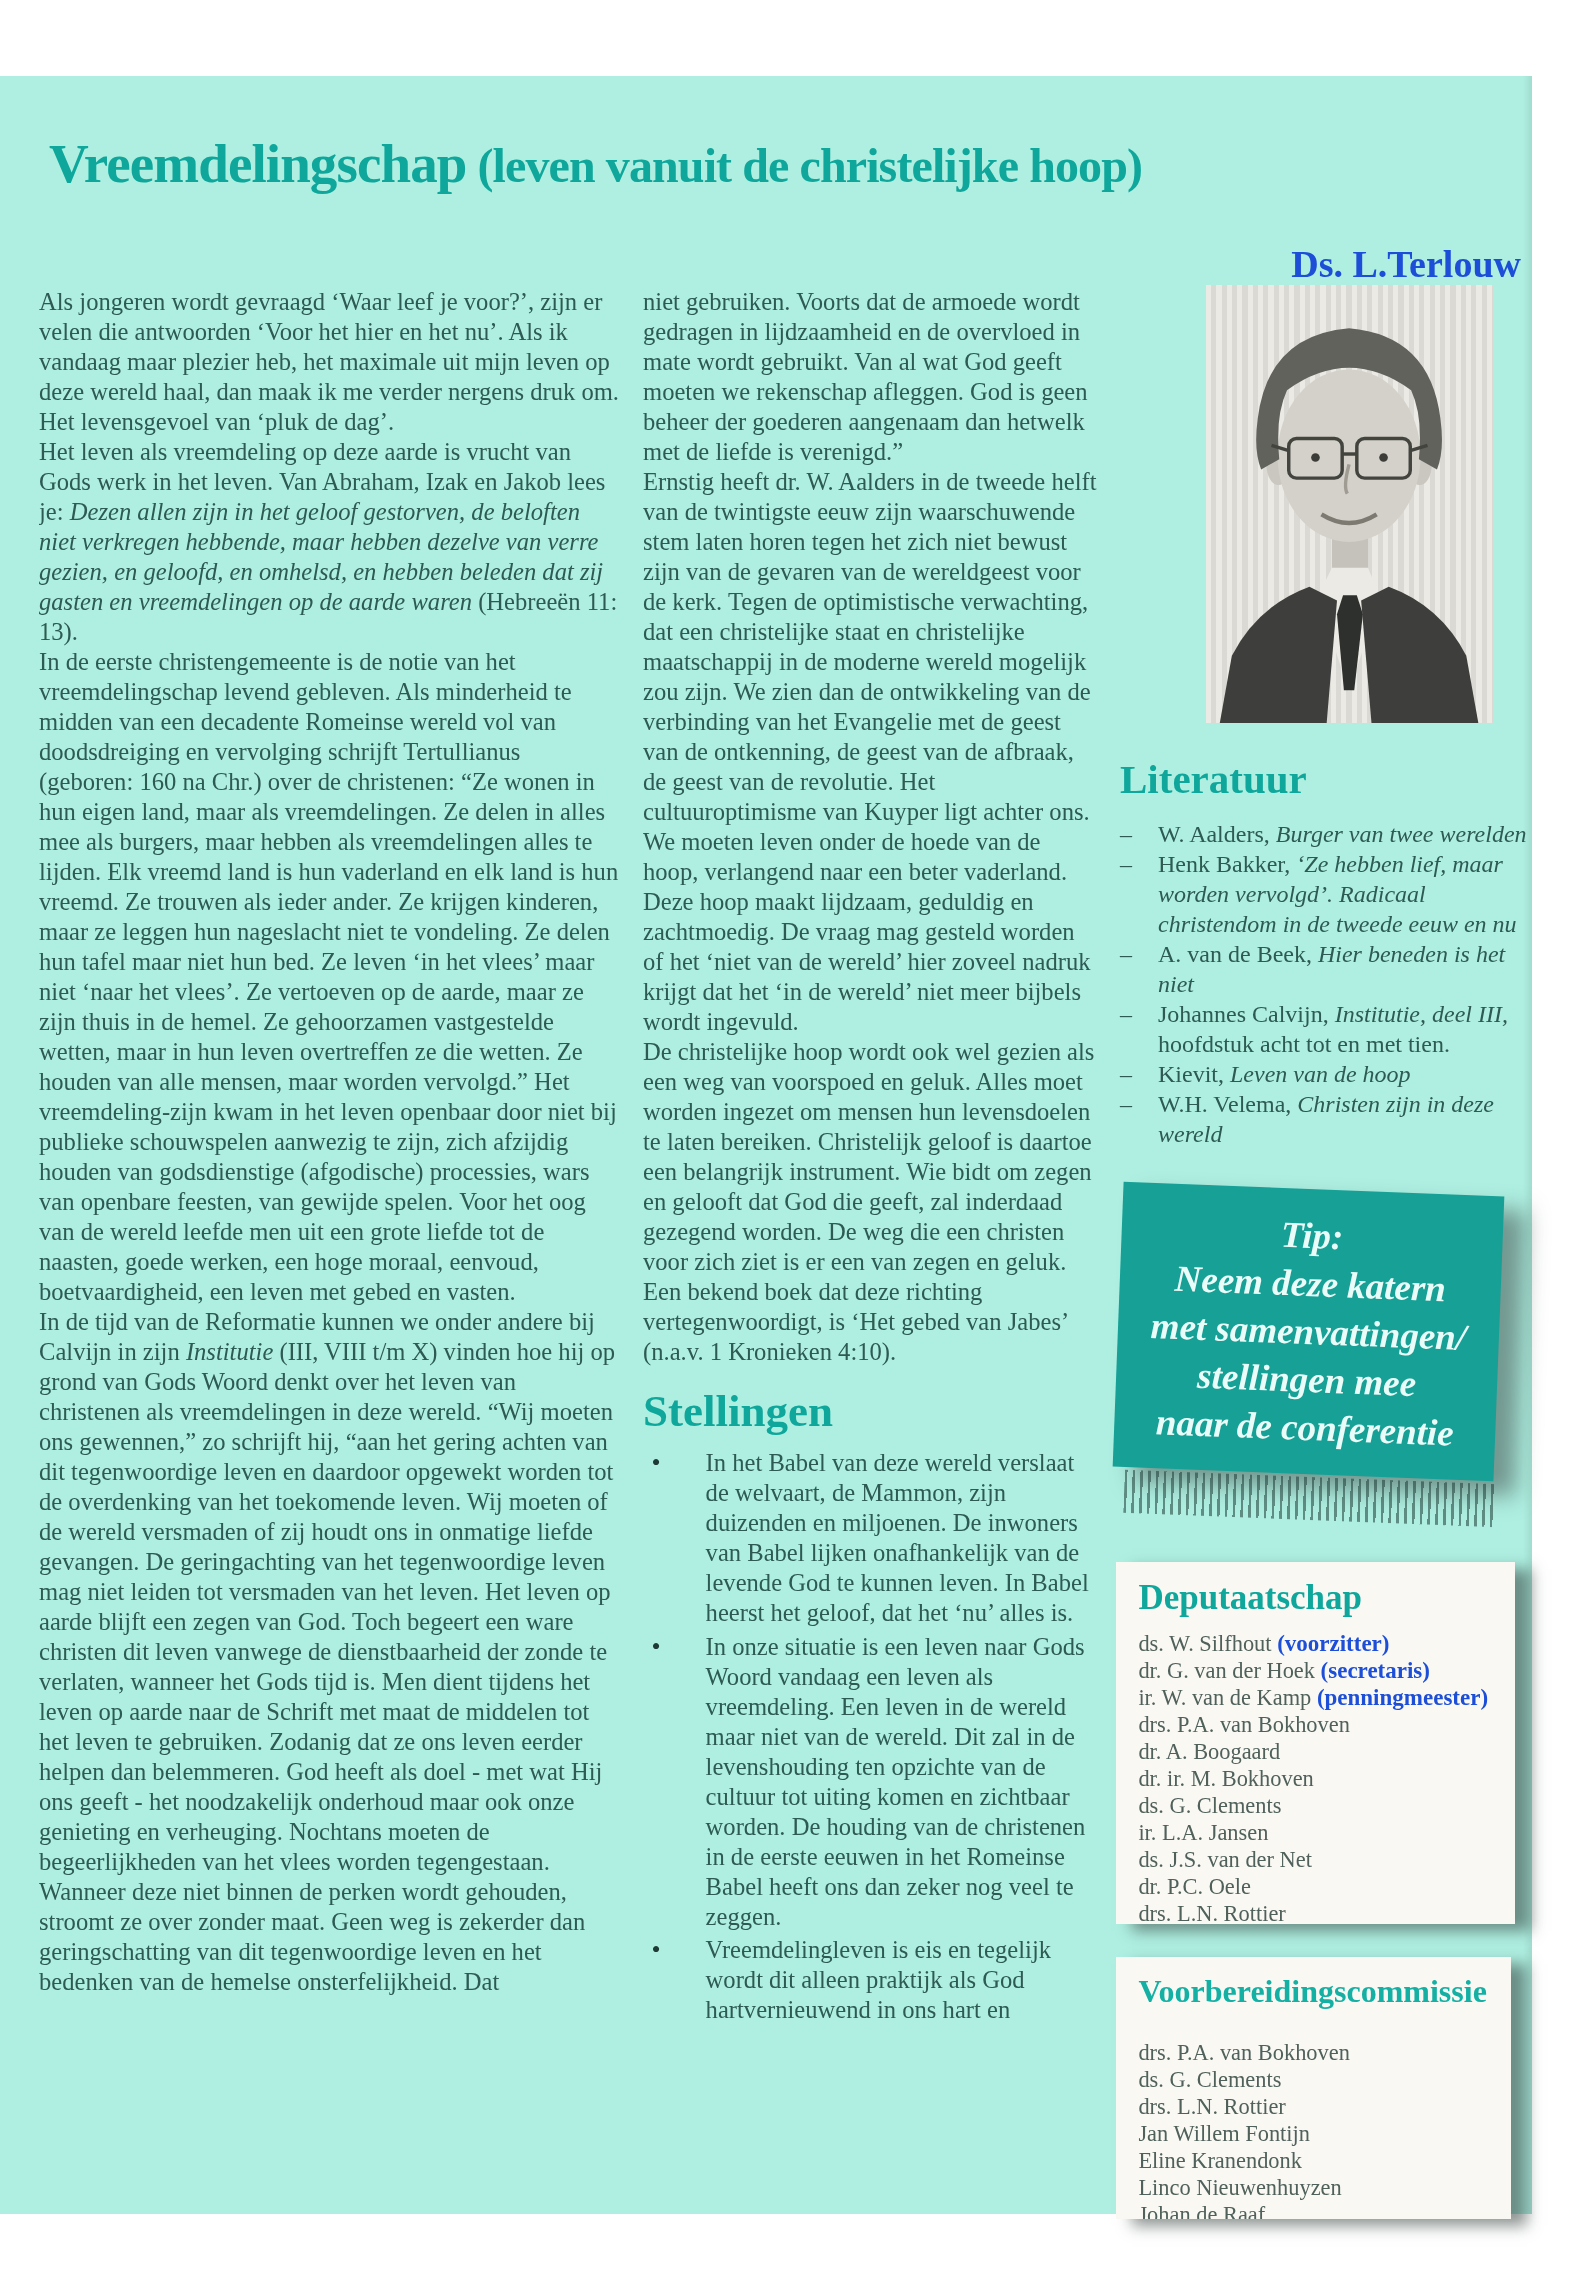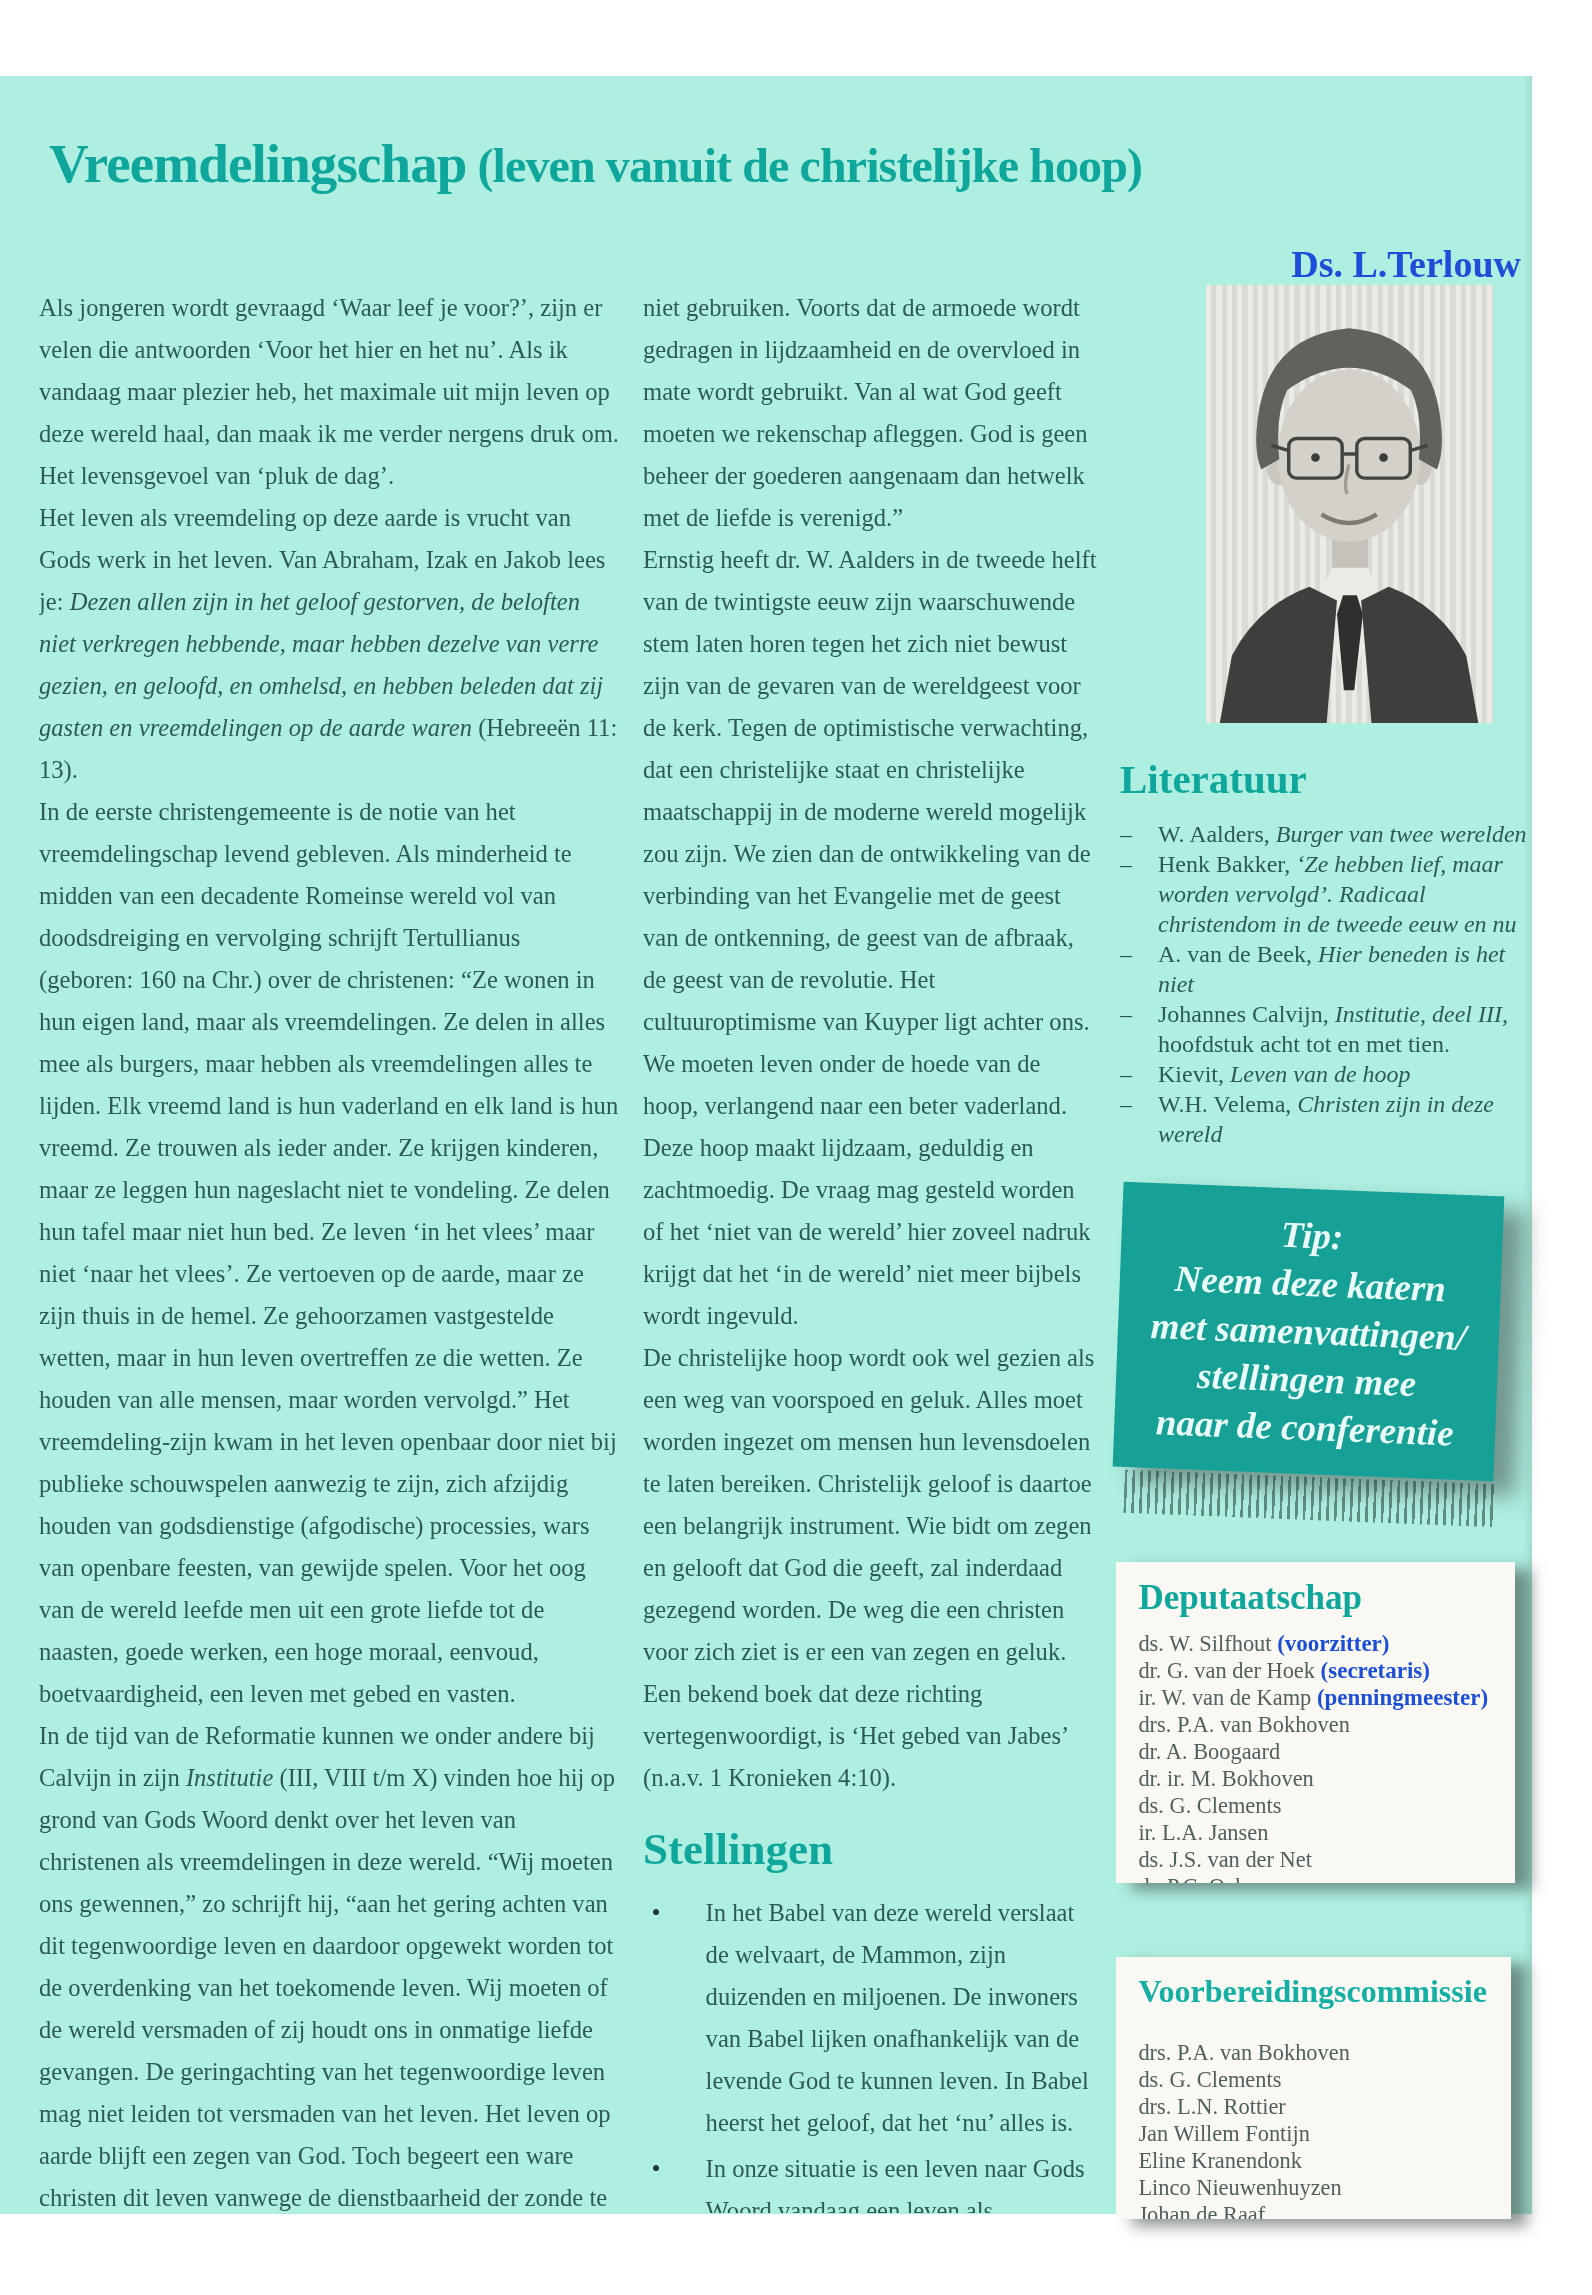--- a/index.html
+++ b/index.html
@@ -29,21 +29,21 @@
   
   .photo{
     position:absolute;left:1206px;top:285px;width:287px;height:438px;
     background:repeating-linear-gradient(90deg,#eceae5 0 5.2px,#dbd9d3 5.2px 10.4px);
     overflow:hidden;
   }
   .photo svg{display:block;width:100%;height:100%;}
   
   .col{
     position:absolute;top:287px;overflow:hidden;
-    color:var(--text,#2d5a52);font-size:24.6px;line-height:42px;
+    color:var(--text,#2d5a52);font-size:24.6px;line-height:30px;
   }
   #col1{left:39px;width:580px;height:1926px;}
   #col2{left:643px;width:455px;height:1926px;}
   .para{margin:0;}
   
   .section-heading{
     margin:0;color:var(--accent,#0fa79b);font-weight:bold;
   }
   #literatuur{position:absolute;left:1120px;top:732px;width:407px;margin-top:23px;}
   #literatuur .section-heading{font-size:41px;margin-bottom:15.5px;}
@@ -69,21 +69,21 @@
   #tip-hatch{
     position:absolute;left:1124px;top:1477px;width:373px;height:43px;
     transform:rotate(2.2deg);
     background:repeating-linear-gradient(90deg,rgba(30,60,55,.55) 0 2.6px,rgba(30,60,55,0) 2.6px 7.8px);
   }
   .white-box{
     position:absolute;left:1116px;background:#f9f8f3;
     box-shadow:15.5px 7px 14px rgba(50,62,59,.55);
     padding:15.5px 8.6px 8.6px 22.4px;box-sizing:border-box;overflow:hidden;
   }
-  #deputaatschap{top:1562px;width:399px;height:321px;}
+  #deputaatschap{top:1562px;width:399px;height:362px;}
   #deputaatschap .section-heading{font-size:35px;margin-bottom:12px;}
   #deputaatschap .member{font-size:22.4px;line-height:27px;color:#50605b;}
   #deputaatschap .member strong{color:#1d4ed8;font-size:23px;}
   #commissie{top:1957px;width:395px;height:262px;}
   #commissie .section-heading{font-size:32px;color:#14b0a4;margin-bottom:29px;}
   #commissie .member{font-size:22.4px;line-height:27px;color:#50605b;}
   em{font-style:italic;}
 </style>
 </head>
 <body>

